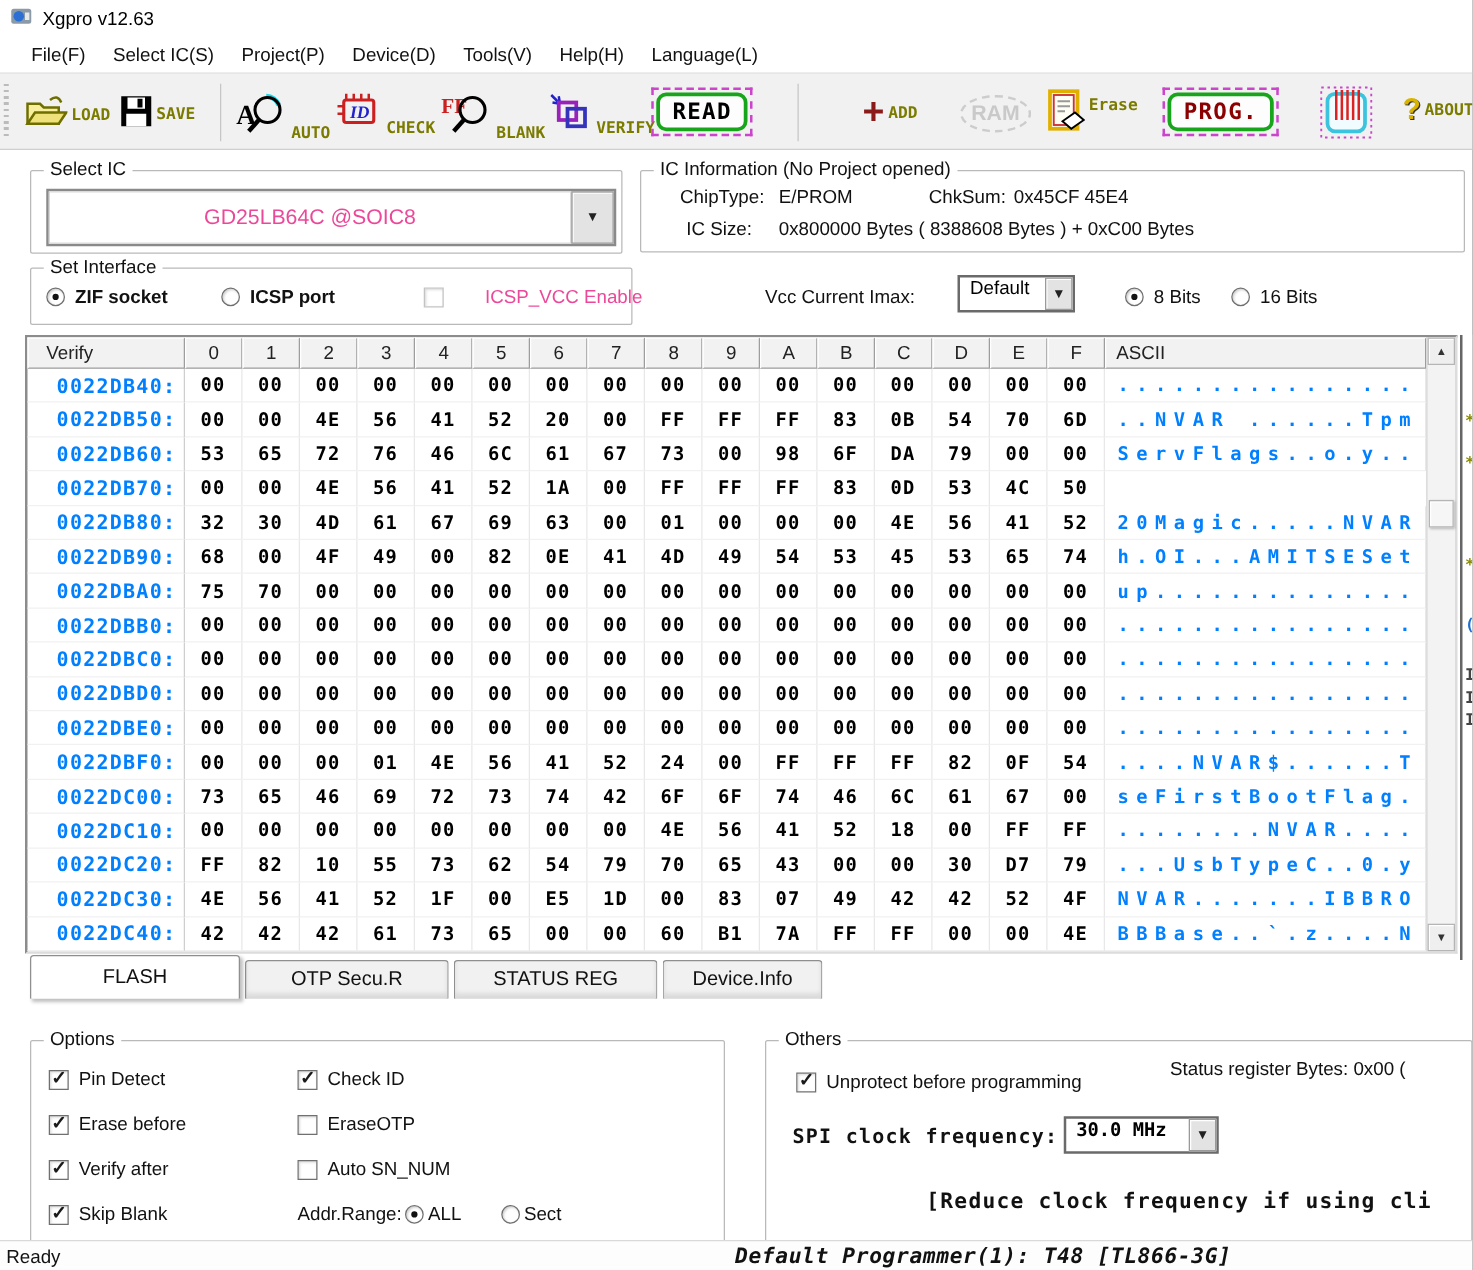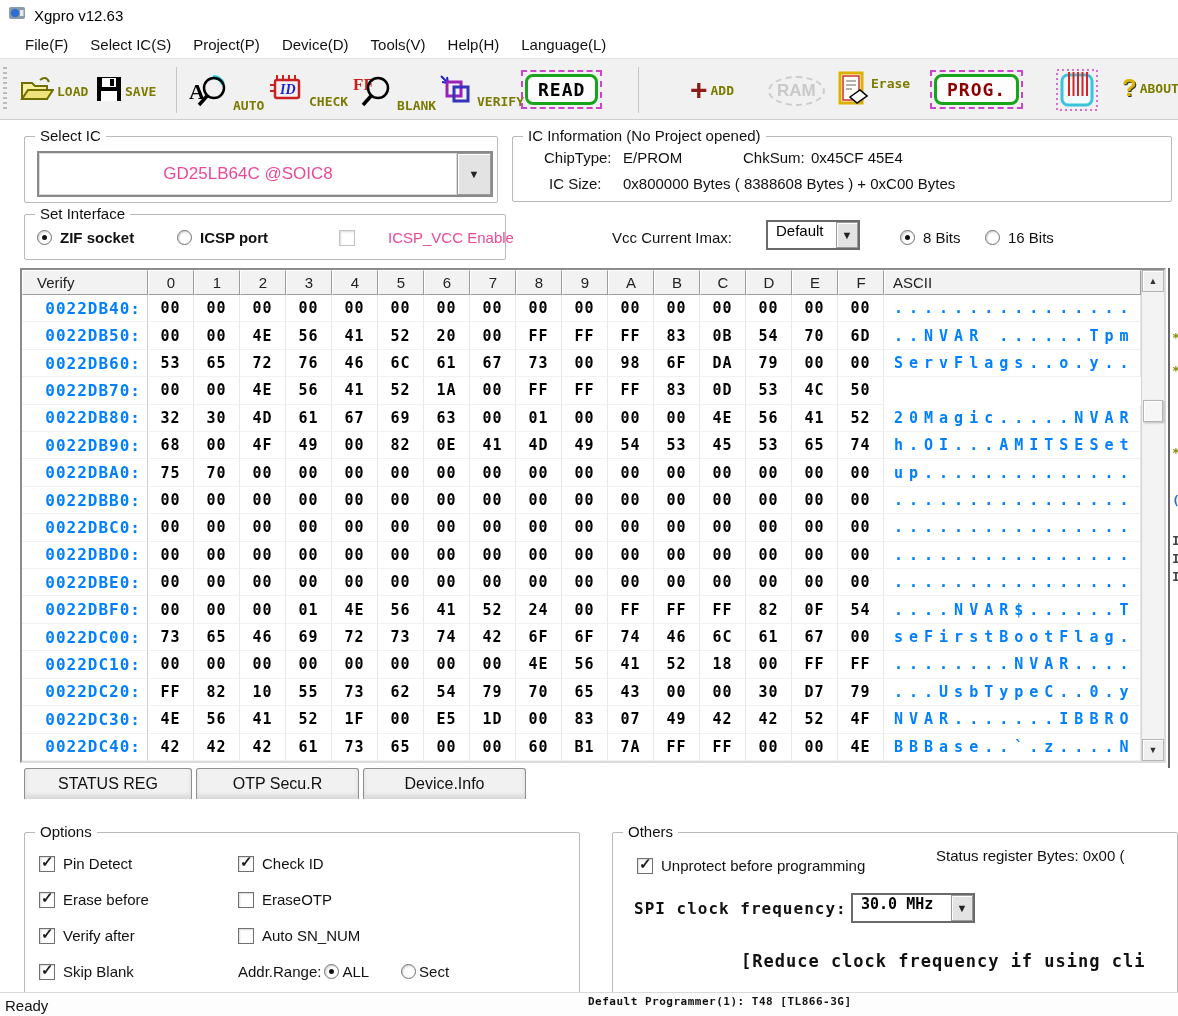--- a/index.html
+++ b/index.html
@@ -682,22 +682,23 @@
       <span class="frag" style="top: 62px; color: rgb(138, 138, 0);">*</span>
       <span class="frag" style="top: 95px; color: rgb(138, 138, 0);">*</span>
       <span class="frag" style="top: 177px; color: rgb(138, 138, 0);">*</span>
       <span class="frag" style="top: 225px; color: rgb(31, 111, 208);">(</span>
       <span class="frag" style="top: 265px; color: rgb(68, 68, 68);">I</span>
       <span class="frag" style="top: 283px; color: rgb(68, 68, 68);">I</span>
       <span class="frag" style="top: 301px; color: rgb(68, 68, 68);">I</span>
     </div>
 
   <div class="tabs" id="tabs">
+      <div class="tab active">FLASH</div>
+      <div class="tab">OTP Secu.R</div>
       <div class="tab">STATUS REG</div>
-      <div class="tab">OTP Secu.R</div>
       <div class="tab">Device.Info</div>
     </div>
 
   <div class="groupbox" style="left:24px; top:832px; width:556px; height:190px;">
     <span class="gb-label">Options</span>
     <div class="ctrl" style="left:14px; top:22px;">
       <span class="cb">
           <span class="tick">✓</span>
         </span>
       <span>Pin Detect</span>
@@ -758,16 +759,16 @@
       <span class="val mono" style="font-weight:bold;">30.0 MHz</span>
       <div class="dd-btn">
           <span>▼</span>
         </div>
     </div>
     <span class="monotext" style="left:128px; top:118px; font-size:17px; letter-spacing:1px;">[Reduce clock frequency if using cli</span>
   </div>
 
   <div class="statusbar">
     <span class="plain" style="left:5px; top:4px;">Ready</span>
-    <span class="monotext" style="left:588px; top:2px; font-size:11px; letter-spacing:0.5px;">Default Programmer(1): T48 [TL866-3G]</span>
+    <span class="monotext" style="left:588px; top:2px; font-size:17px; letter-spacing:0.5px;font-style:italic;">Default Programmer(1): T48 [TL866-3G]</span>
   </div>
 
 </div>
 
 </body></html>

